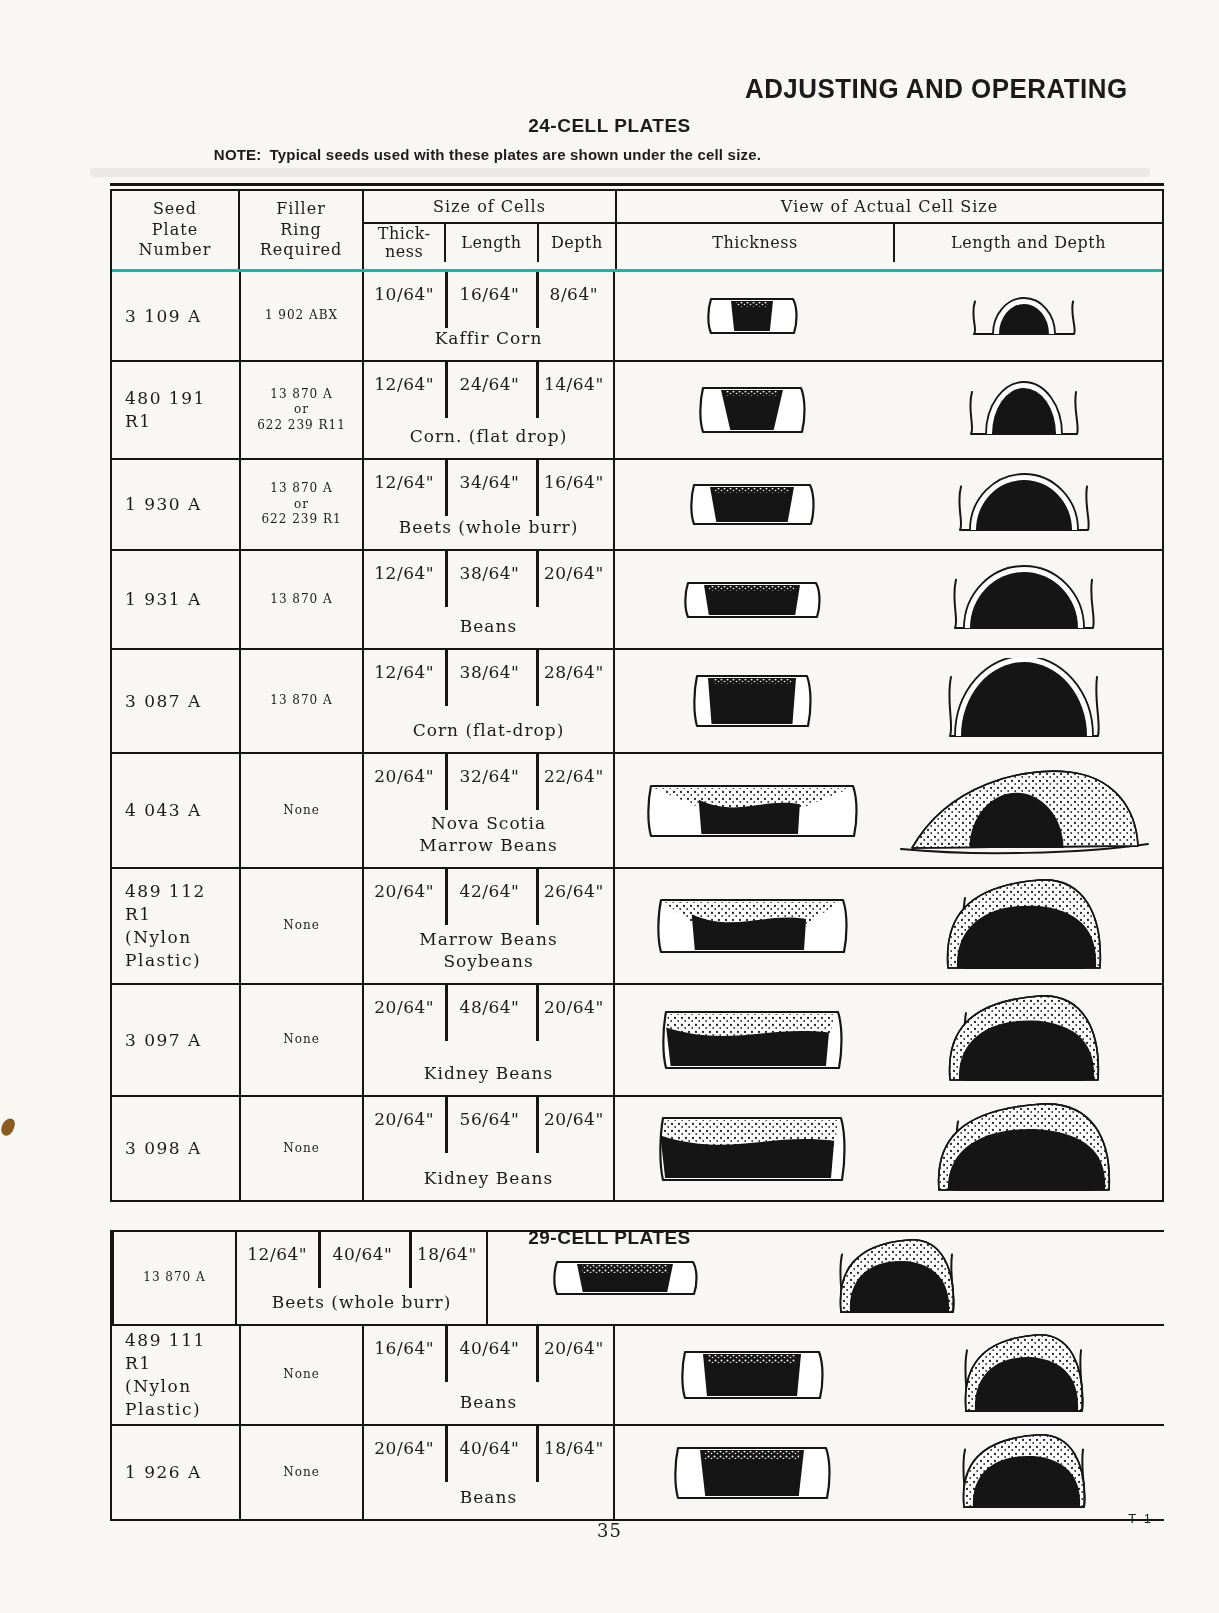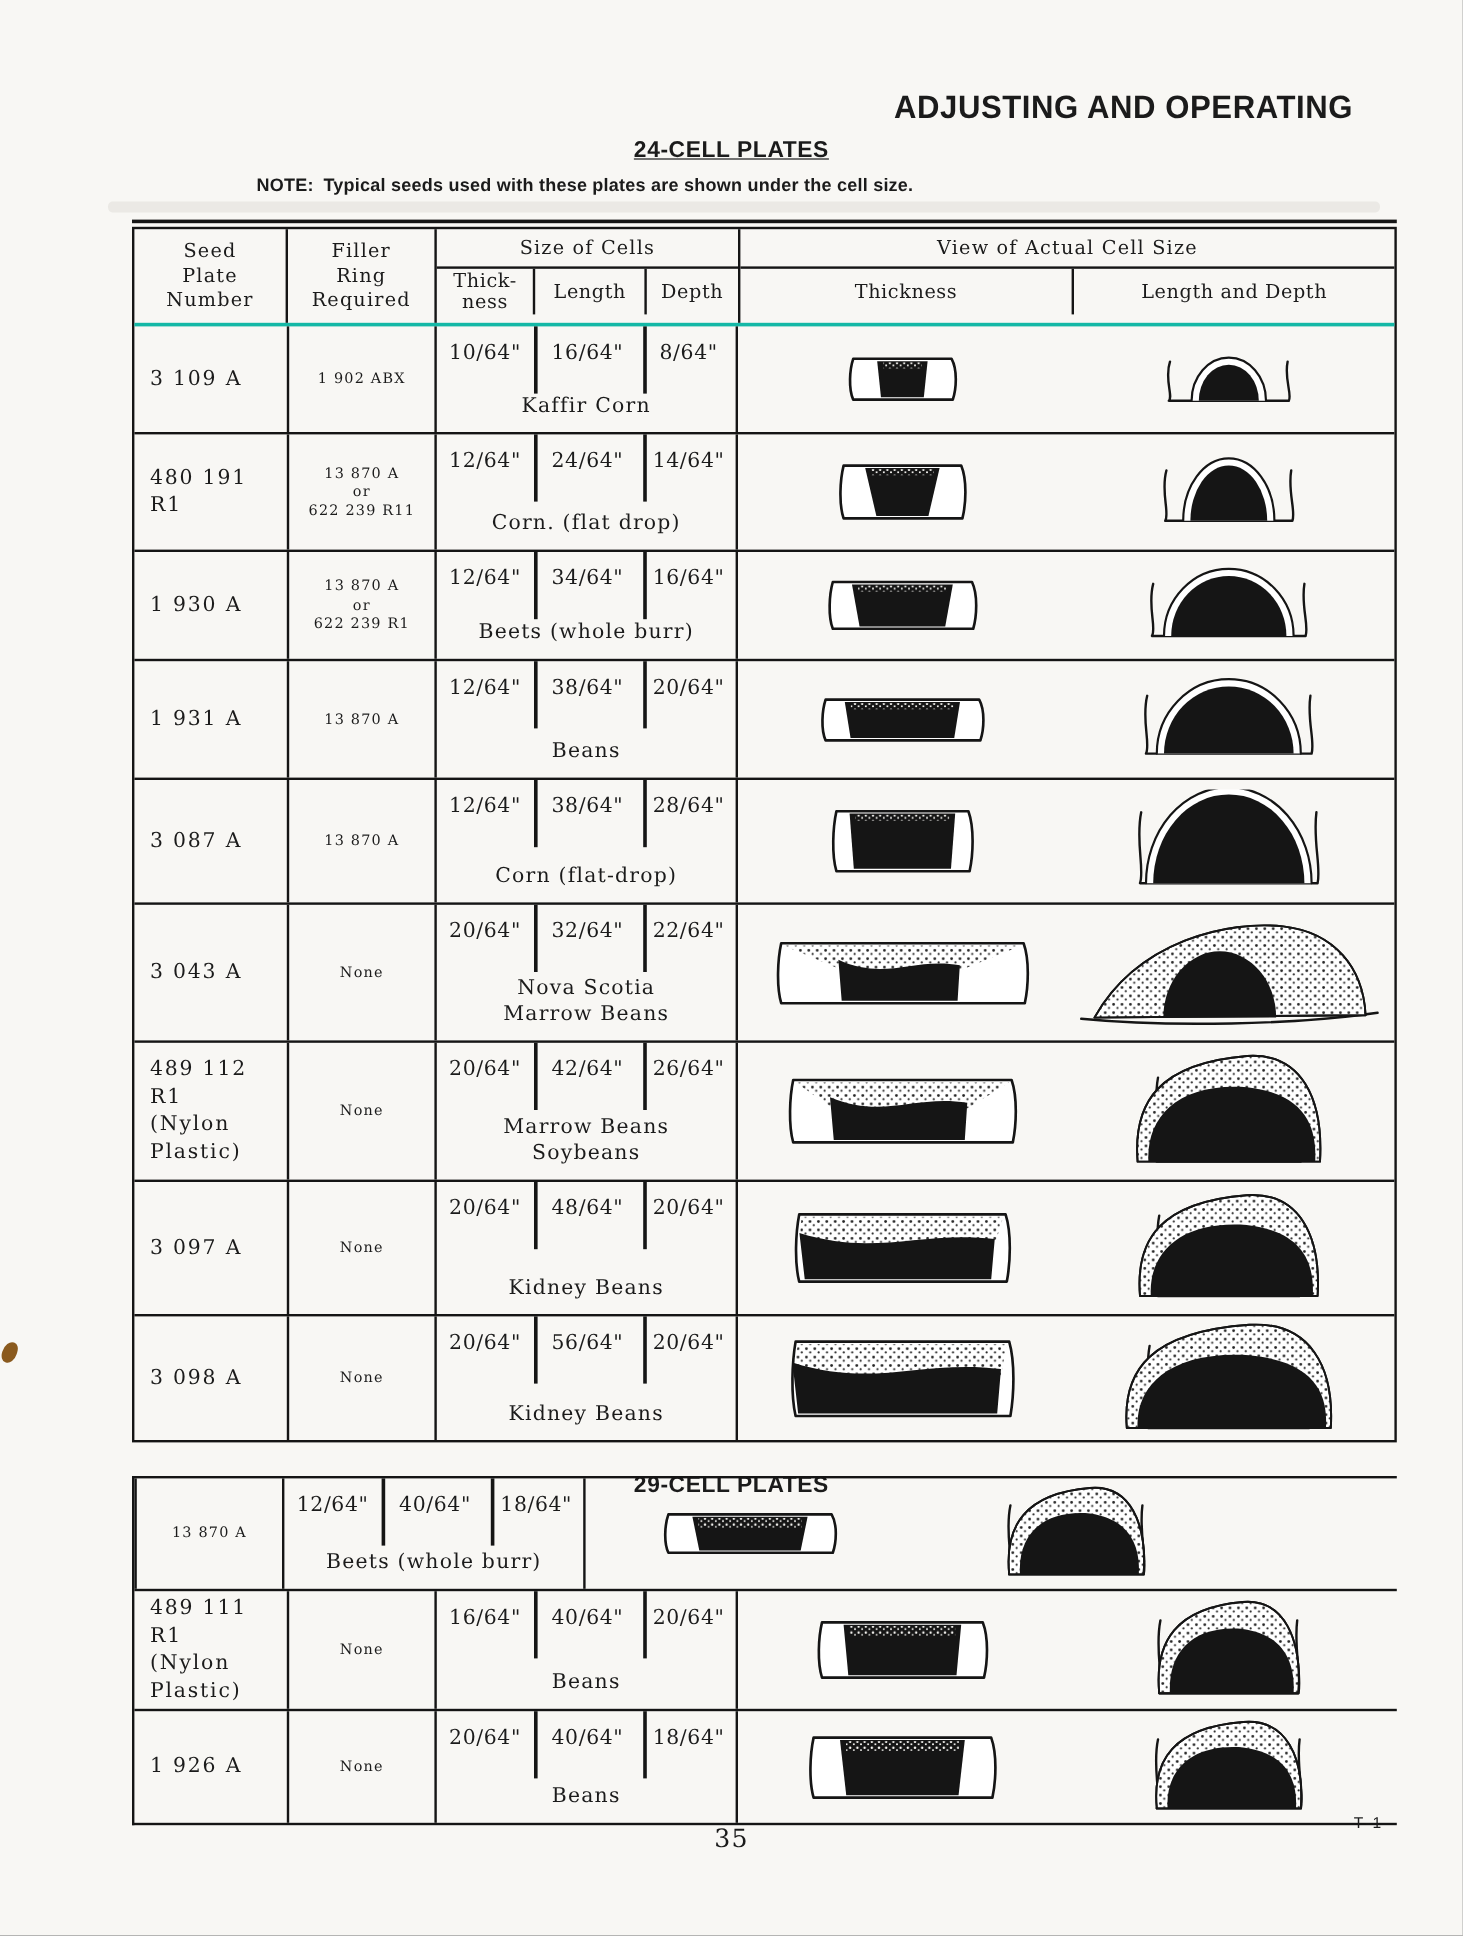--- a/index.html
+++ b/index.html
@@ -14,21 +14,21 @@
     position:absolute; top:74px; right:91px; margin:0;
     font-family:"Liberation Sans", sans-serif; font-weight:700;
     font-size:27px; letter-spacing:.5px; white-space:nowrap;
     transform:scaleX(.96); transform-origin:right;
   }
   .sec-title{
     position:absolute; left:0; width:1219px; text-align:center;
     font-family:"Liberation Sans", sans-serif; font-weight:700;
     font-size:19px; letter-spacing:.5px;
   }
-  .sec-title.t1{top:115px;text-decoration:underline;}
+  .sec-title.t1{top:115px;}
   .sec-title.t2{top:1183px;margin-top:44px;}
   .note{
     position:absolute; top:146px; left:0; width:975px; text-align:center;
     font-family:"Liberation Sans", sans-serif; font-weight:700;
     font-size:15px; letter-spacing:.2px;
   }
   .note-label{margin-right:8px;}
   .toprule{position:absolute; left:110px; top:183px; width:1054px; height:3px; background:#151515;}
   .table{
     position:absolute; left:110px; width:1054px;
@@ -83,21 +83,21 @@
   .tick1{left:81px;} .tick2{left:172px;}
   .seed-name{
     text-align:center; font-size:17px; letter-spacing:1px; line-height:1.3;
     white-space:pre-line;
   }
   .c-view{width:545px; border-left:2px solid #151515; display:flex;}
   .view-thick{width:276px; display:flex; align-items:center; justify-content:center;}
   .view-dome{width:269px; display:flex; align-items:center; justify-content:center;}
   .footer-num{
     position:absolute; top:1520px; left:0; width:1219px; text-align:center;
-    font-size:21px; letter-spacing:1px;
+    font-size:18px; letter-spacing:1px;
   }
   .plate-ref{
     position:absolute; top:1511px; right:66px;
     font-family:"Liberation Sans", sans-serif; font-size:13px; letter-spacing:2px;
   }
   .defs-svg{position:absolute; width:0; height:0;}
 </style>
 </head>
 <body>
 
@@ -308,21 +308,21 @@
               <svg width="184" height="86" viewBox="0 0 184 86">
                 <path d="M19,18.92 C14,43 22,67.08 18,78 L166,78 C169,64.5 162,43 165,18.92" fill="none" stroke="#151515" stroke-width="2" stroke-linejoin="round" stroke-linecap="round"></path>
                 <path d="M23,78 A69,80 0 0 1 161,78" fill="#fff" stroke="#151515" stroke-width="1.8" stroke-linejoin="round" stroke-linecap="round"></path>
                 <path d="M29,78 A63,74 0 0 1 155,78 Z" fill="#151515"></path>
               </svg>
             </div>
     </div>
   </div>
 
   <div class="t-row" style="height: 113px;">
-    <div class="cell c-seed">3 043 A</div>
+    <div class="cell c-seed">4 043 A</div>
     <div class="cell c-filler">None</div>
     <div class="cell c-sizes">
       <div class="nums">
         <span class="num n-th">20/64"</span>
         <span class="num n-len">32/64"</span>
         <span class="num n-dep">22/64"</span>
       </div>
       <div class="seed-name">Nova Scotia
 Marrow Beans</div>
       <i class="tick tick1" style="height: 56px;"></i>

